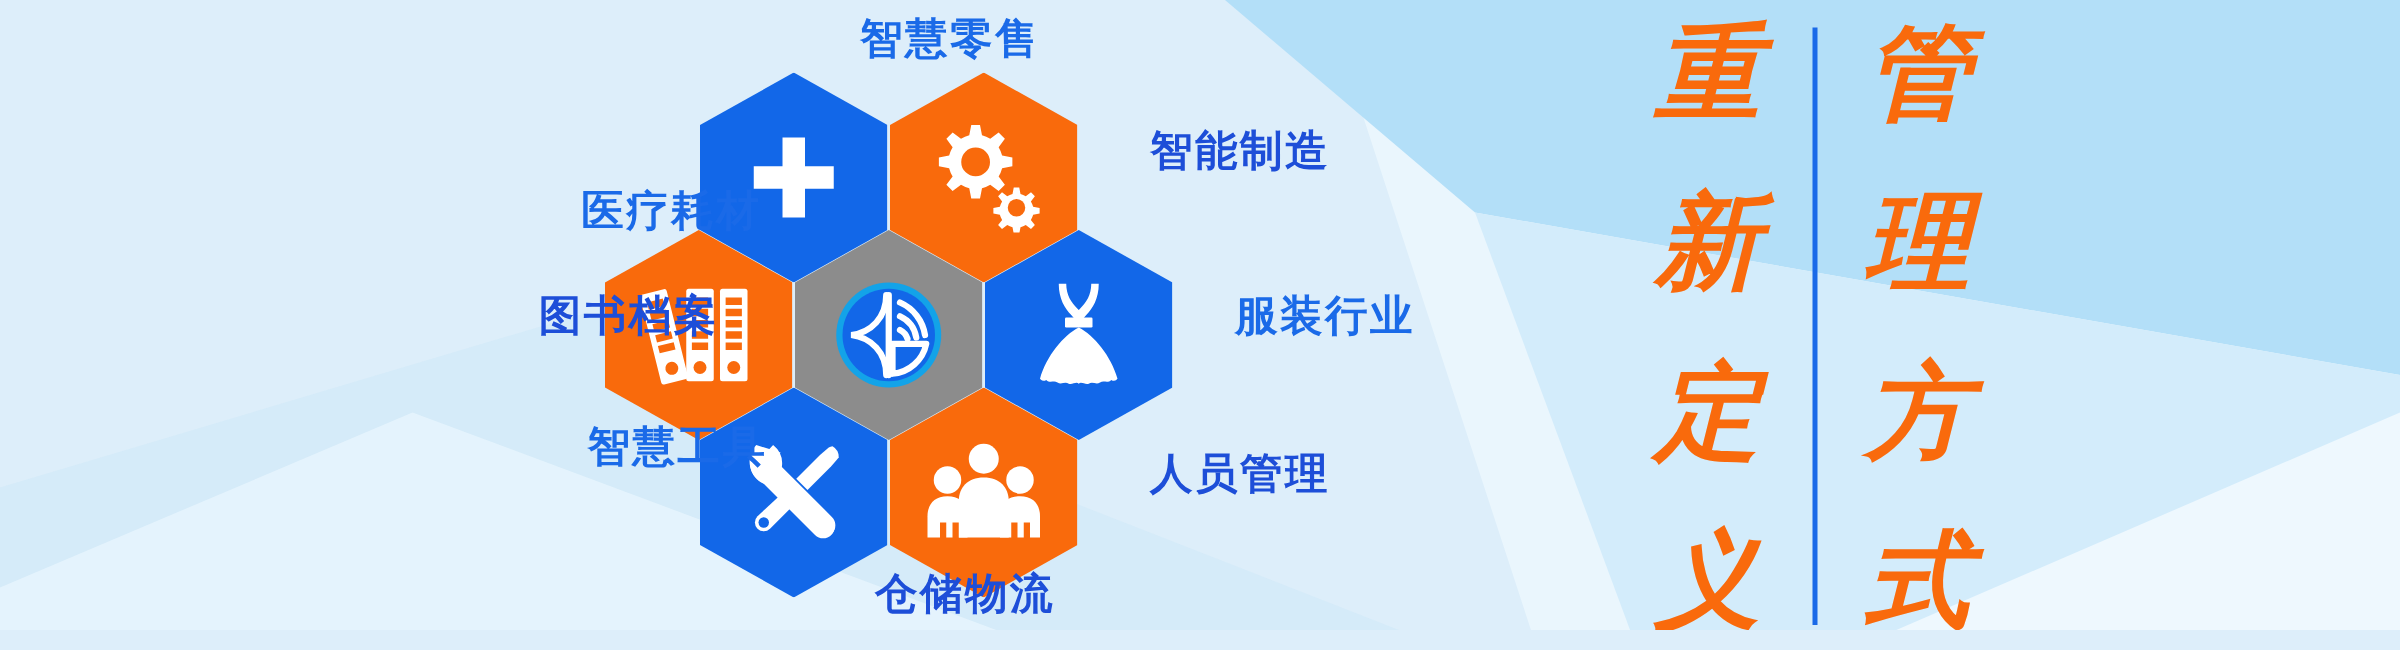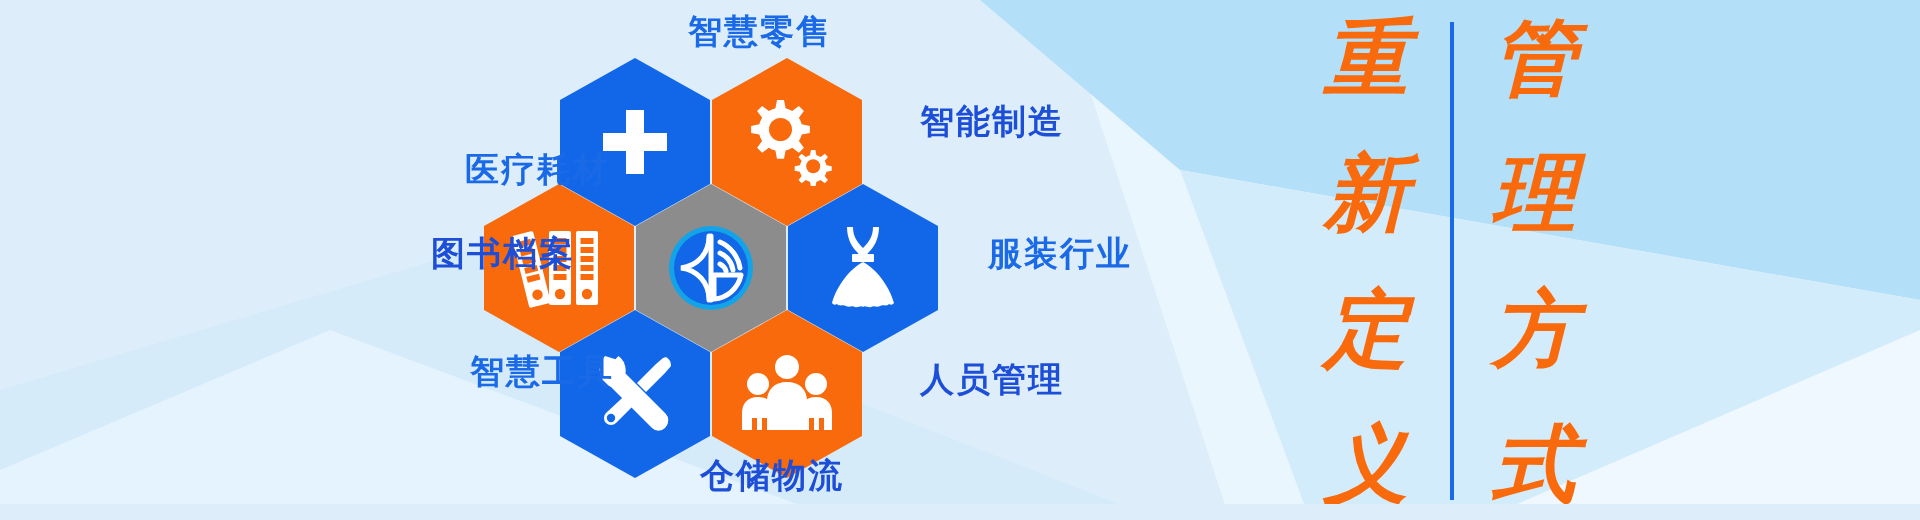--- a/index.html
+++ b/index.html
@@ -51,21 +51,21 @@
     line-height:1;
   }
   .label.blue{ color:#1a6ae8; }
   .label.orange{ color:#1d4ed8; }
 
   .lbl-retail   { left:688px;  top:14px;  }
   .lbl-medical  { left:465px;  top:104px; text-align:right;margin-top:48px; }
   .lbl-manuf    { left:920px;  top:104px; }
   .lbl-books    { left:406px;  top:236px;margin-left:25px; }
   .lbl-apparel  { left:988px;  top:236px; }
-  .lbl-tools    { left:470px;  top:354px; }
+  .lbl-tools    { left:470px;  top:341px; }
   .lbl-people   { left:920px;  top:362px; }
   .lbl-logistic { left:700px;  top:458px; }
 
   
   #calligraphy{
     position:absolute;
     left:1290px; top:0px;
     width:400px; height:520px;
   }
   .vcol{

